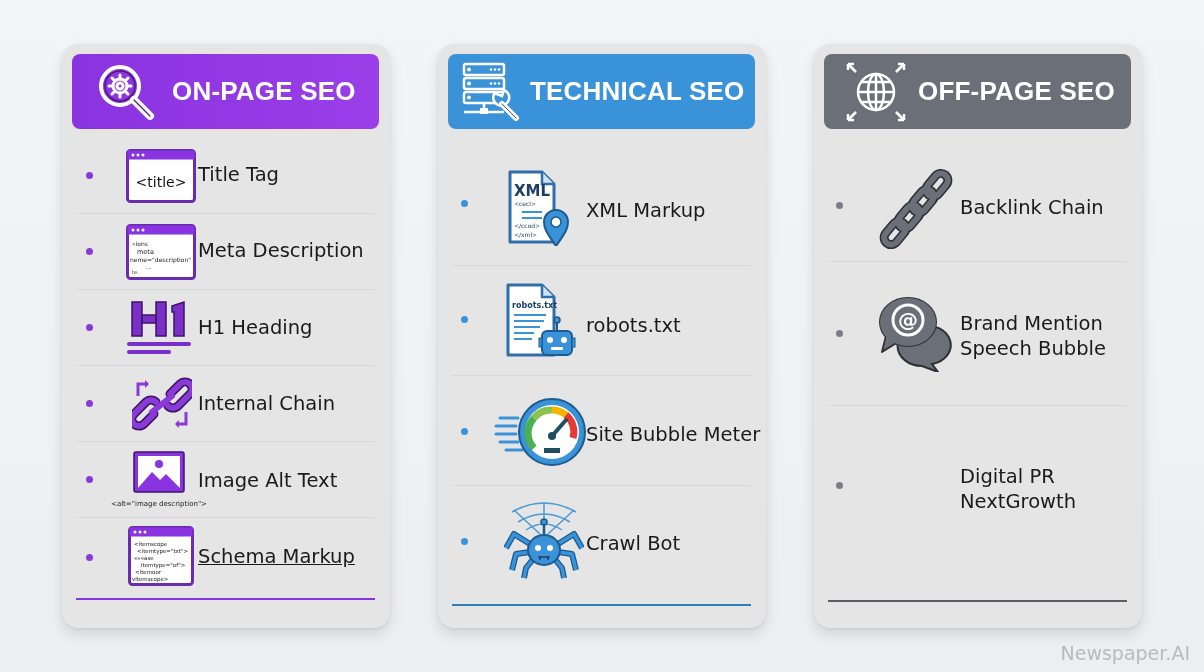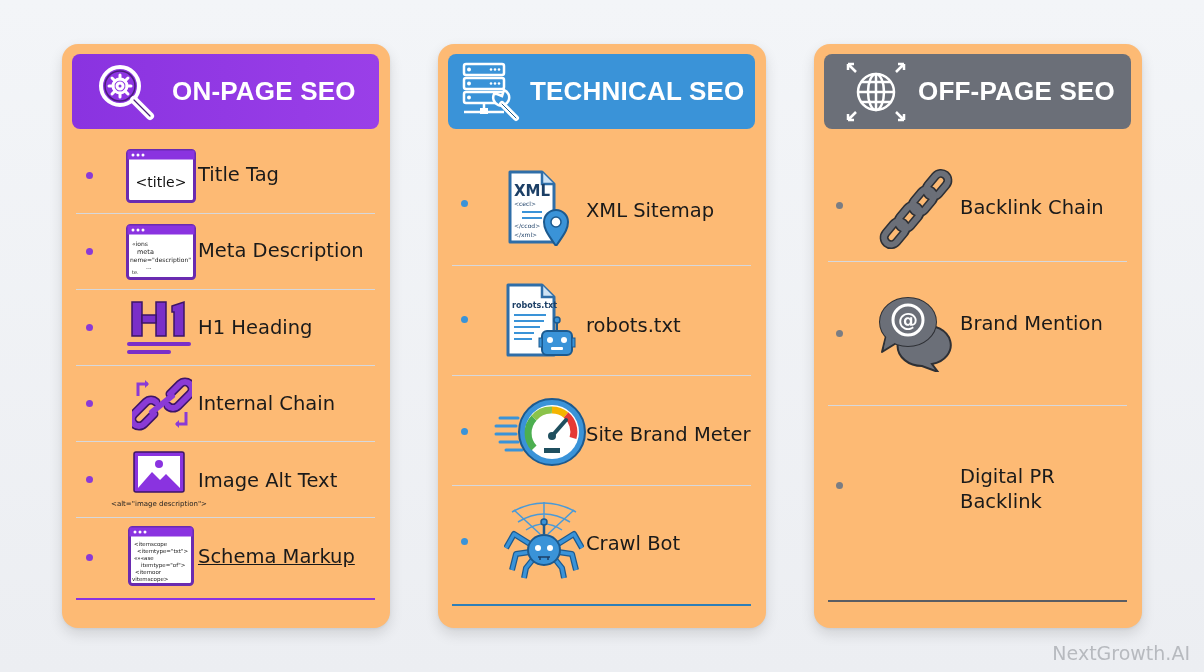--- a/index.html
+++ b/index.html
@@ -7,21 +7,21 @@
   body {
     background: linear-gradient(180deg, #f3f5f8 0%, #eceef2 100%);
     font-family: "DejaVu Sans", sans-serif;
     position: relative;
   }
   .card {
     position: absolute;
     top: 44px;
     width: 328px;
     height: 584px;
-    background: #fdba74;
+    background: #e5e5e5;
     border-radius: 16px;
     box-shadow: 0 6px 14px rgba(0,0,0,0.12), 0 1px 3px rgba(0,0,0,0.06);
   }
   .card.c1 { left: 62px; }
   .card.c2 { left: 438px; }
   .card.c3 { left: 814px; text-align: right; }
 
   .header {
     position: absolute;
     left: 10px; top: 10px;
@@ -292,21 +292,21 @@
             <text x="10" y="36">&lt;cecl&gt;</text>
             <text x="10" y="58">&lt;/ccod&gt;</text>
             <text x="10" y="67">&lt;/xml&gt;</text>
           </g>
           <line x1="18" y1="42" x2="38" y2="42" stroke="#3a93d8" stroke-width="2"></line>
           <line x1="18" y1="48" x2="38" y2="48" stroke="#3a93d8" stroke-width="2"></line>
           <path d="M52 76 C42 62 40 58 40 52 a12 12 0 0 1 24 0 c0 6 -2 10 -12 24 Z" fill="#3a93d8" stroke="#1c5a8f" stroke-width="2"></path>
           <circle cx="52" cy="52" r="5" fill="#fff" stroke="#1c5a8f" stroke-width="1.5"></circle>
         </svg>
       </span>
-      <span class="label" style="top:60px;">XML Sitemap</span>
+      <span class="label" style="top:60px;">XML Markup</span>
     </div>
 
     <div class="item" style="height:110px;">
       <span class="bullet" style="top:50px;left:9px;"></span>
       <span class="icon" style="top:17px;">
         <svg width="76" height="76" viewBox="0 0 76 76">
           <path d="M4 2 L38 2 L50 14 L50 72 L4 72 Z" fill="#fff" stroke="#2f6ea8" stroke-width="3" stroke-linejoin="round"></path>
           <path d="M38 2 L38 14 L50 14" fill="#cfe3f4" stroke="#2f6ea8" stroke-width="2.5"></path>
           <text x="8" y="25" font-family="DejaVu Sans, sans-serif" font-weight="bold" font-size="8" fill="#1c3f66">robots.txt</text>
           <g stroke="#3a93d8" stroke-width="2">
@@ -344,21 +344,21 @@
           <circle cx="58" cy="36" r="27" fill="#fff"></circle>
           <path d="M40 52 A22 22 0 0 1 40 22" fill="none" stroke="#4caf50" stroke-width="7"></path>
           <path d="M40 22 A22 22 0 0 1 58 14" fill="none" stroke="#8bc34a" stroke-width="7"></path>
           <path d="M58 14 A22 22 0 0 1 72 19" fill="none" stroke="#f4b400" stroke-width="7"></path>
           <path d="M72 19 A22 22 0 0 1 79 42" fill="none" stroke="#e53935" stroke-width="7"></path>
           <line x1="58" y1="40" x2="72" y2="24" stroke="#1f4f5f" stroke-width="4" stroke-linecap="round"></line>
           <circle cx="58" cy="40" r="4" fill="#1f4f5f"></circle>
           <rect x="50" y="52" width="16" height="5" fill="#1f4f5f"></rect>
         </svg>
       </span>
-      <span class="label" style="top:46px;">Site Brand Meter</span>
+      <span class="label" style="top:46px;">Site Bubble Meter</span>
     </div>
 
     <div class="item last" style="height:120px;">
       <span class="bullet" style="top:52px;left:9px;"></span>
       <span class="icon" style="top:12px;left:36px;">
         <svg width="80" height="84" viewBox="0 0 80 84">
           <g fill="none" stroke="#4a9ad8" stroke-width="1.5">
             <path d="M8 14 Q40 -4 72 14"></path>
             <path d="M14 24 Q40 8 66 24"></path>
             <path d="M22 32 Q40 20 58 32"></path>
@@ -445,23 +445,24 @@
           <path d="M46 30 a22 18 0 1 1 10 38 l6 8 l-16 -6 a22 18 0 0 1 0 -40 z" fill="#6b6f78" stroke="#2e3035" stroke-width="2"></path>
           <ellipse cx="32" cy="26" rx="28" ry="24" fill="#6b6f78" stroke="#2e3035" stroke-width="2"></ellipse>
           <path d="M10 40 L6 56 L22 46 Z" fill="#6b6f78" stroke="#2e3035" stroke-width="2" stroke-linejoin="round"></path>
           <ellipse cx="32" cy="26" rx="28" ry="24" fill="#6b6f78"></ellipse>
           <path d="M11 38 L8 52 L22 45" fill="#6b6f78"></path>
           <circle cx="32" cy="24" r="15" fill="none" stroke="#fff" stroke-width="3"></circle>
           <text x="32" y="31" text-anchor="middle" font-family="DejaVu Sans, sans-serif" font-weight="bold" font-size="20" fill="#fff">@</text>
         </svg>
       </span>
       <span class="label" style="top:49px;">Brand Mention</span>
+      <span class="label" style="top:74px;">Speech Bubble</span>
     </div>
 
     <div class="item r3 last">
       <span class="bullet" style="top:76px;left:8px;"></span>
       <span class="label" style="top:58px;">Digital PR</span>
-      <span class="label" style="top:83px;">Backlink</span>
+      <span class="label" style="top:83px;">NextGrowth</span>
     </div>
   </div>
 </div>
 
-<div class="watermark">NextGrowth.AI</div>
+<div class="watermark">Newspaper.AI</div>
 
 </body></html>

